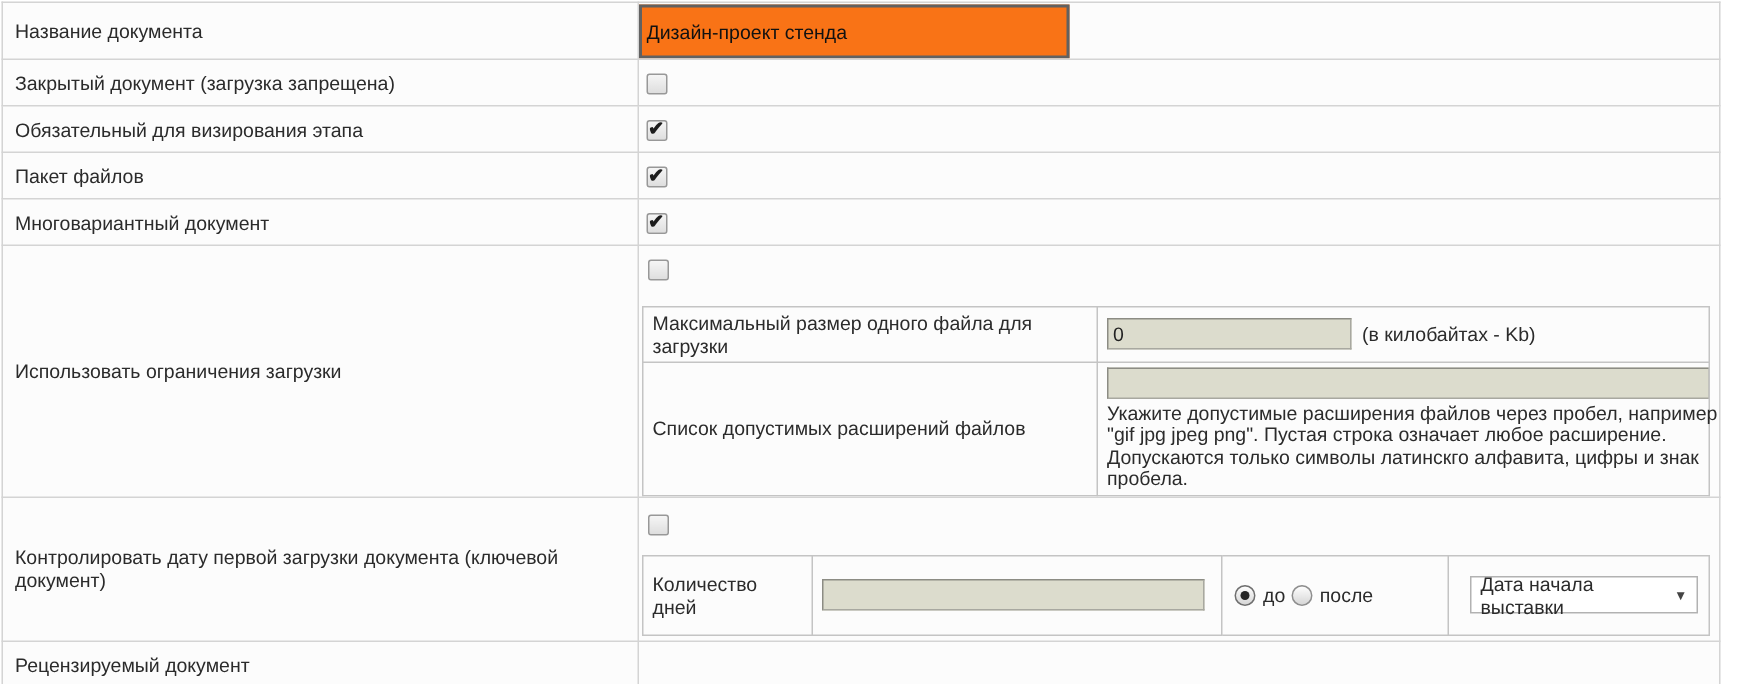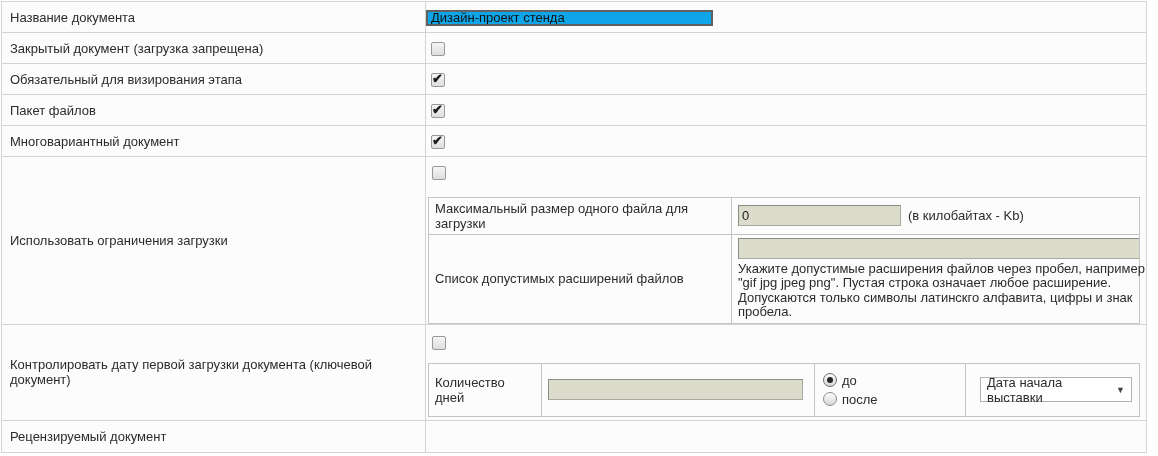--- a/index.html
+++ b/index.html
@@ -22,24 +22,24 @@
   td.val { padding: 0 0 0 5px; }
 
   tr.h26 > td { height: 26px; }
   tr.h27 > td { height: 27px; }
   tr.big1 > td { height: 155px; }
   tr.big2 > td { height: 91px; }
 
   
   .name-input {
     box-sizing: border-box;
-    width: 287px; height: 16px;
+    width: 287px; height: 36px;
     margin: 1px 0 0 0;
     border: 2px solid #616161;
-    background: #0ea5e9;
+    background: #f97316;
     font-family: "Liberation Sans", sans-serif;
     font-size: 13px; color: #111;
     padding: 0 3px;
     display: block;
   }
 
   
   .cb {
     display: inline-block; position: relative;
     width: 12px; height: 12px;
@@ -102,21 +102,21 @@
     font-size: 13px; color: #222;
     padding: 0 3px;
   }
   .w-size { width: 163px; }
   .w-ext  { width: 402px; display: block; }
   .w-days { width: 255px; display: block; }
 
   .suffix { margin-left: 7px; }
   .hint { width: 408px; line-height: 14.5px; margin-top: 3px; }
 
-  .radio-group { display: flex; flex-direction: column; gap: 4px; padding-left: 2px; }
+  .radio-group { display: flex; gap: 4px; padding-left: 2px; }
   .radio-opt { display: flex; align-items: center; gap: 5px; cursor: default; }
 
   .select {
     box-sizing: border-box;
     width: 152px; height: 25px;
     border: 1px solid #b2b2b2;
     background: #ffffff;
     display: flex; align-items: center; justify-content: flex-end;
     padding: 0 6px 0 6px;
     margin-left: 8px;

